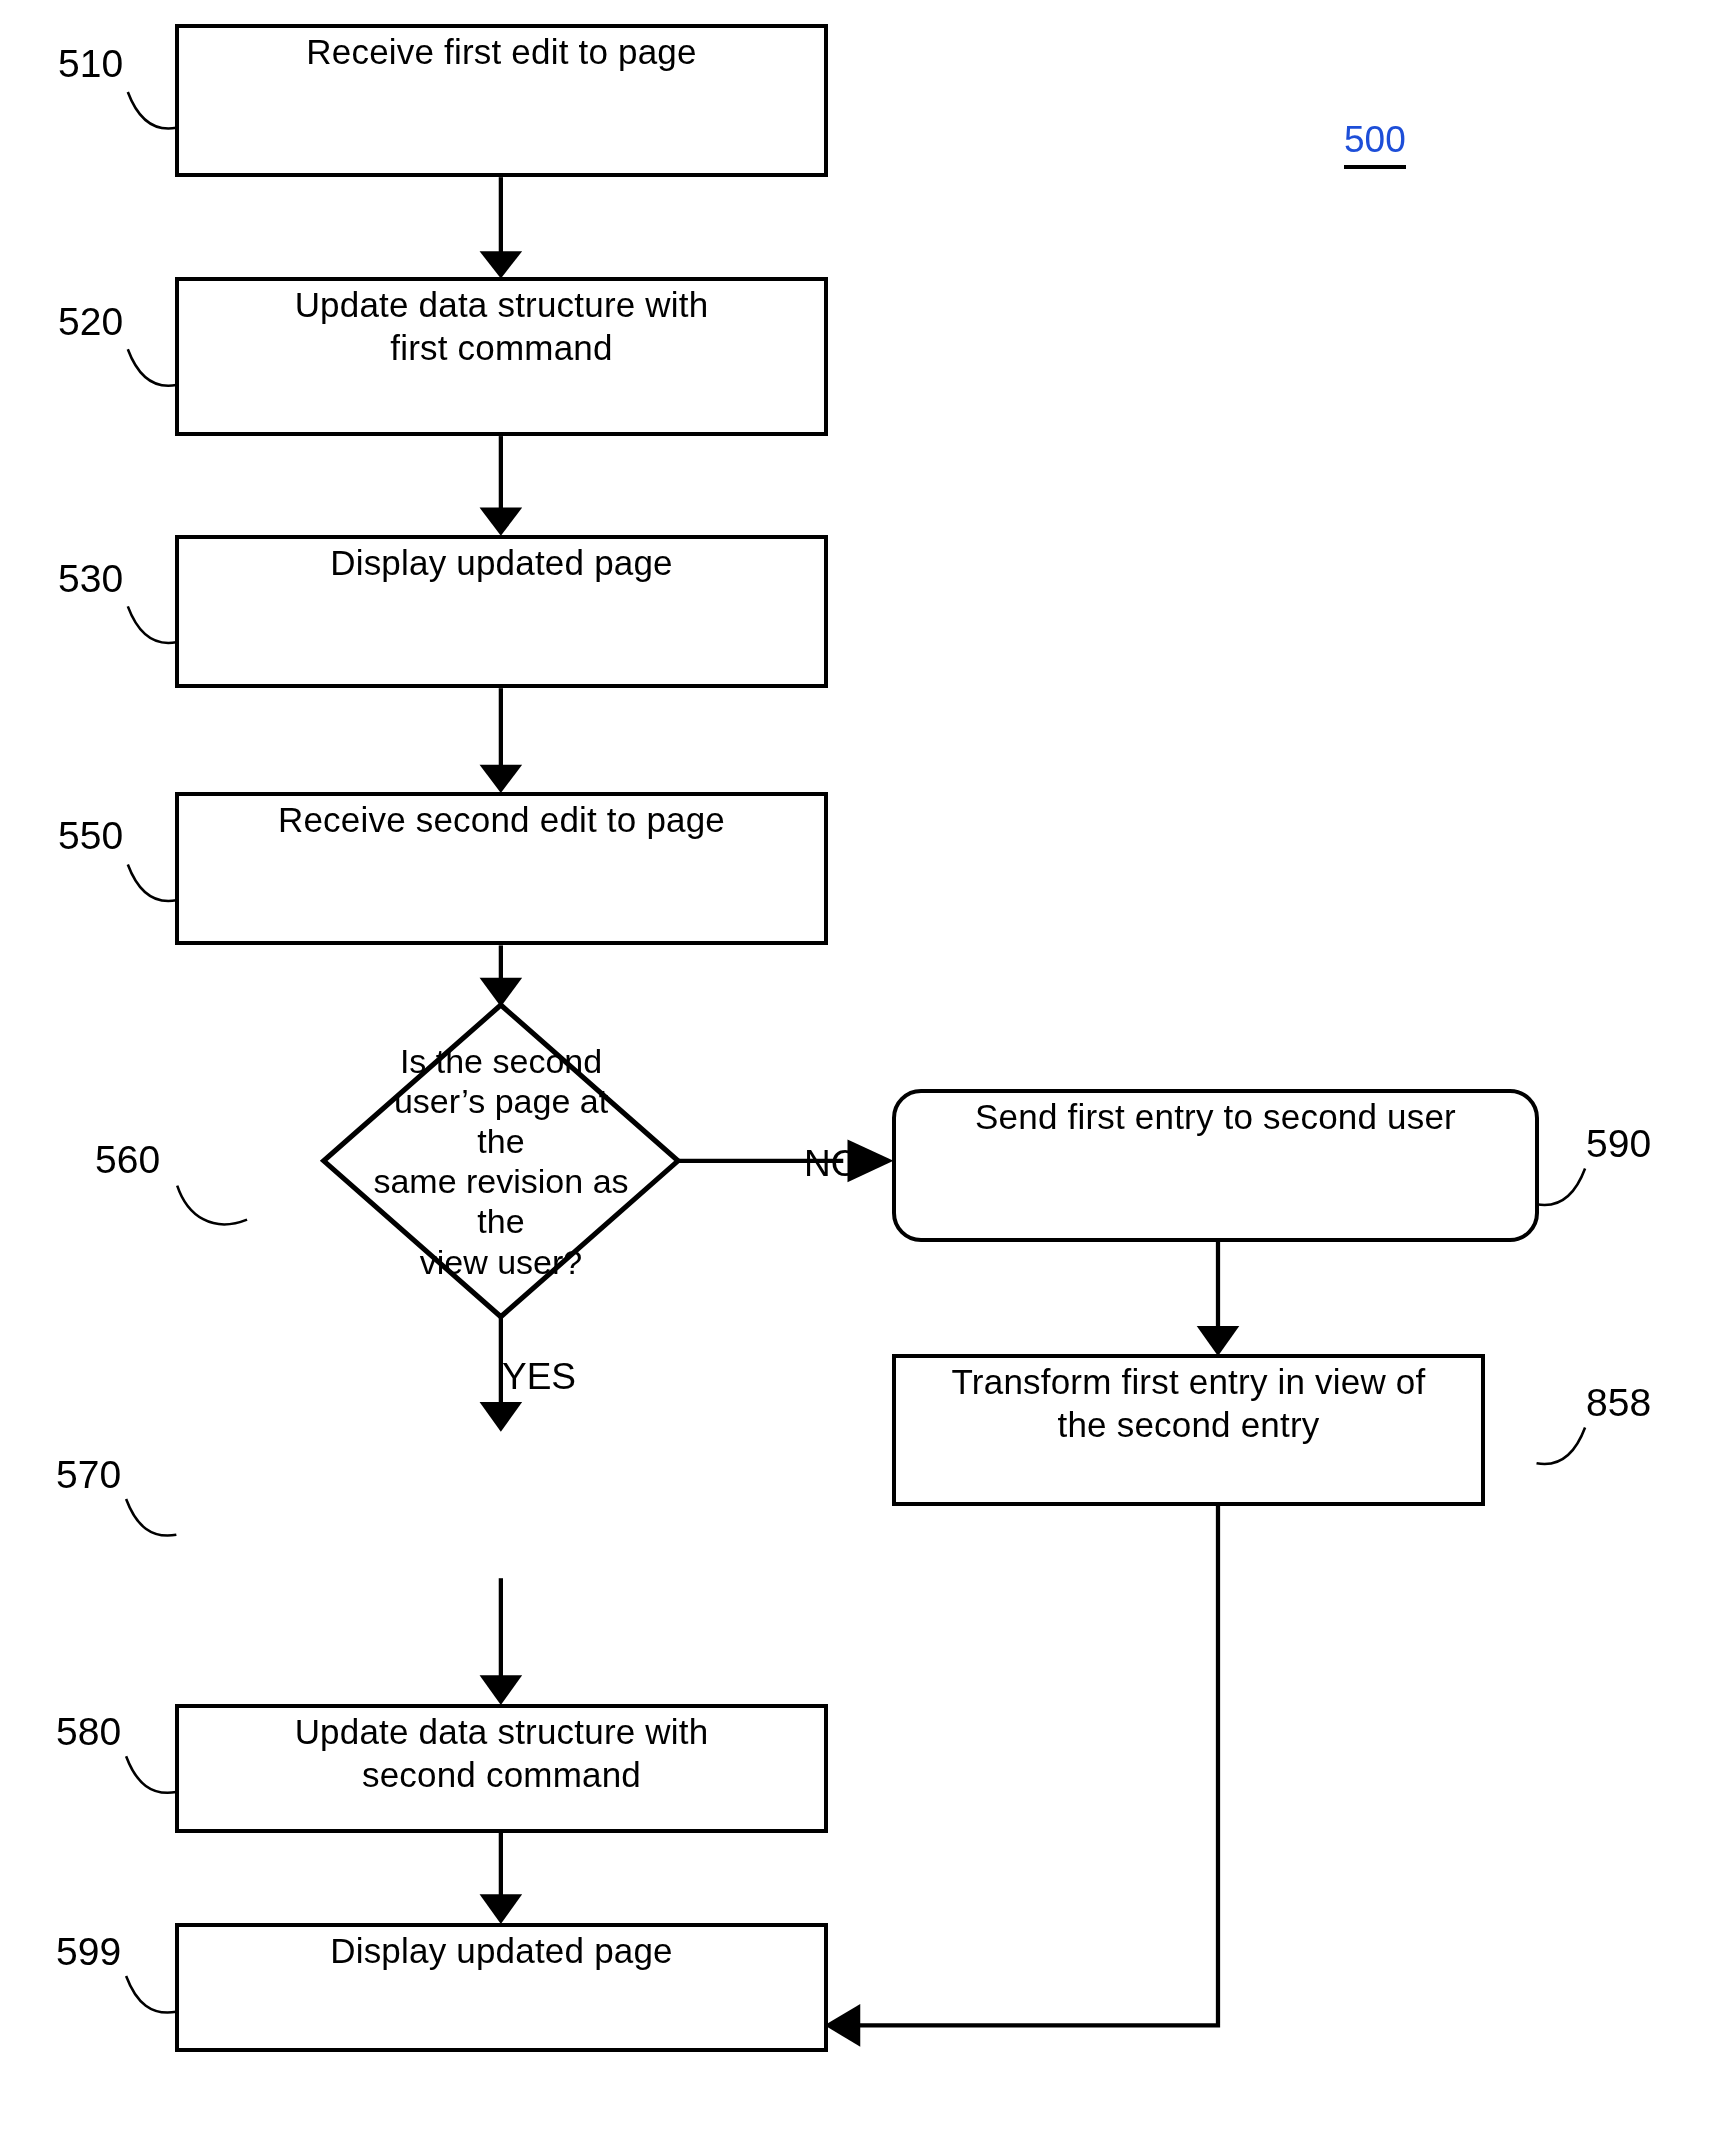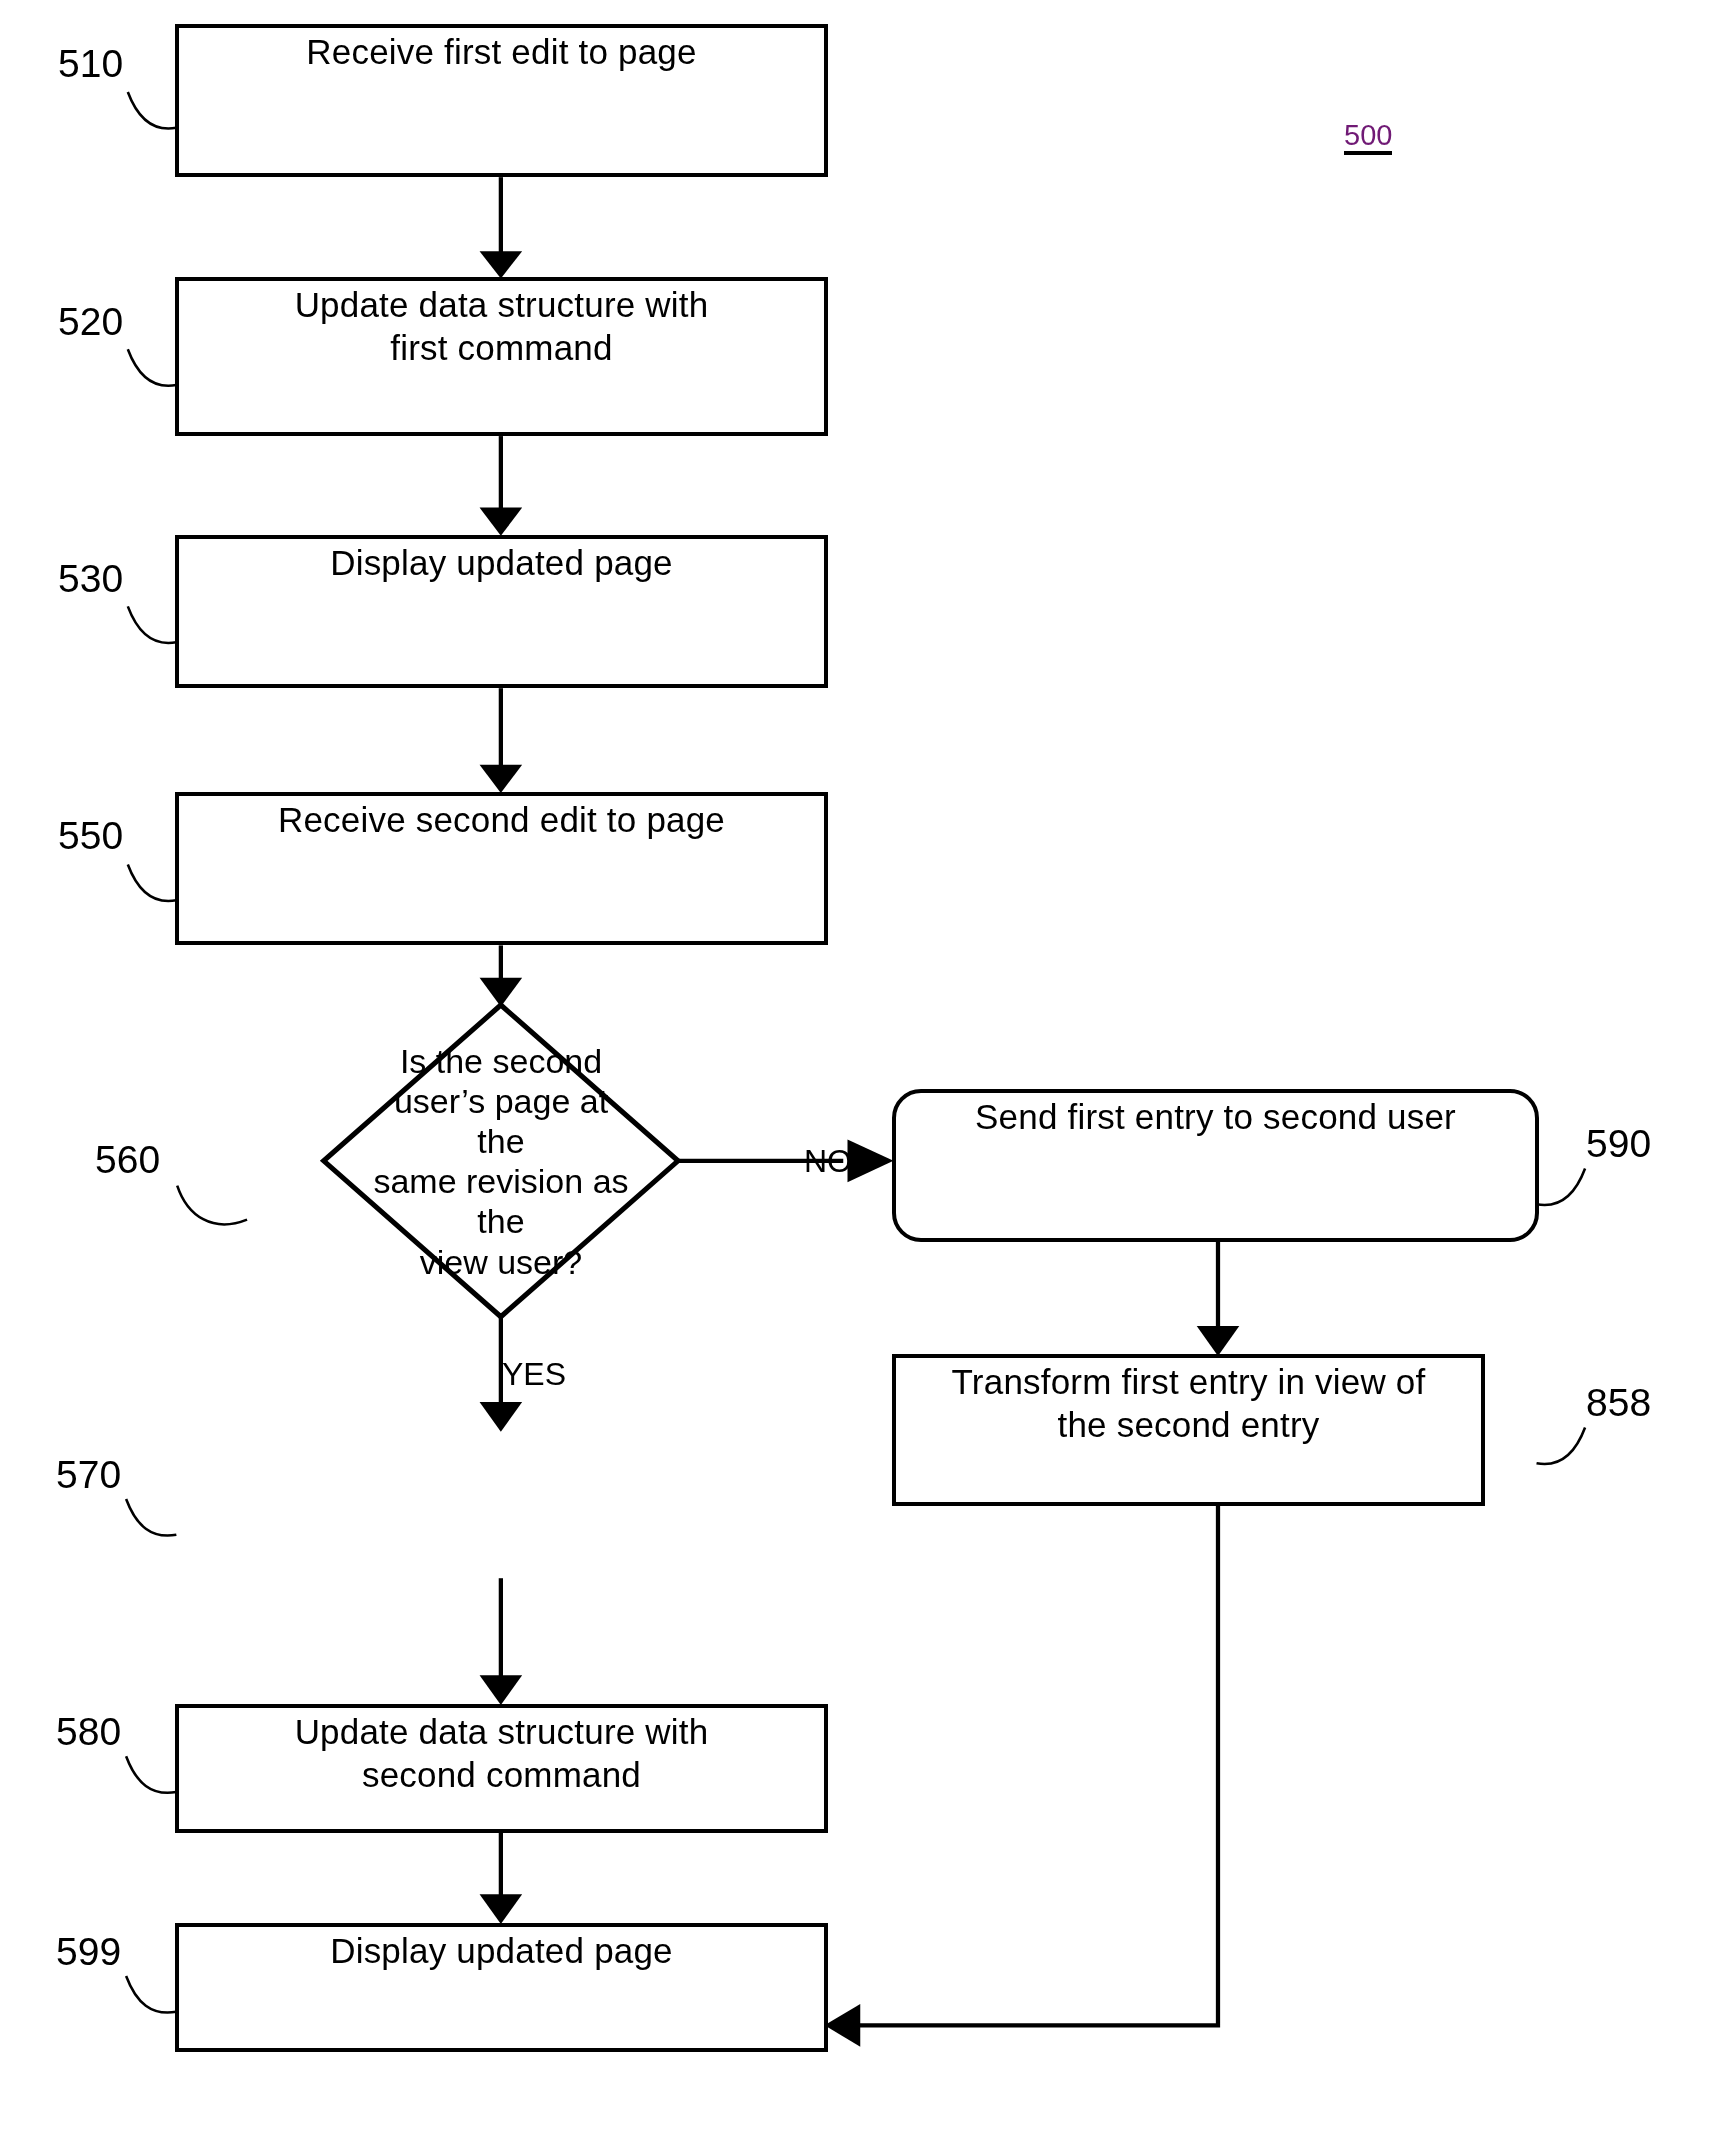--- a/index.html
+++ b/index.html
@@ -65,30 +65,30 @@
   .ref-num {
     position: absolute;
     font-size: 39px;
     line-height: 1;
     color: #000000;
     white-space: nowrap;
     text-align: center;
   }
   .fig-num {
     position: absolute;
-    font-size: 29px;
+    font-size: 37px;
     line-height: 1;
-    color: #701a75;
+    color: #1d4ed8;
     border-bottom: 4.3px solid #000000;
-    padding-bottom: 1px;
+    padding-bottom: 7px;
     white-space: nowrap;
   }
   .edge-label {
     position: absolute;
-    font-size: 32px;
+    font-size: 37px;
     line-height: 1;
     color: #000000;
     white-space: nowrap;
   }
 </style>
 </head>
 <body>
 
 <div id="figure-root">
 

